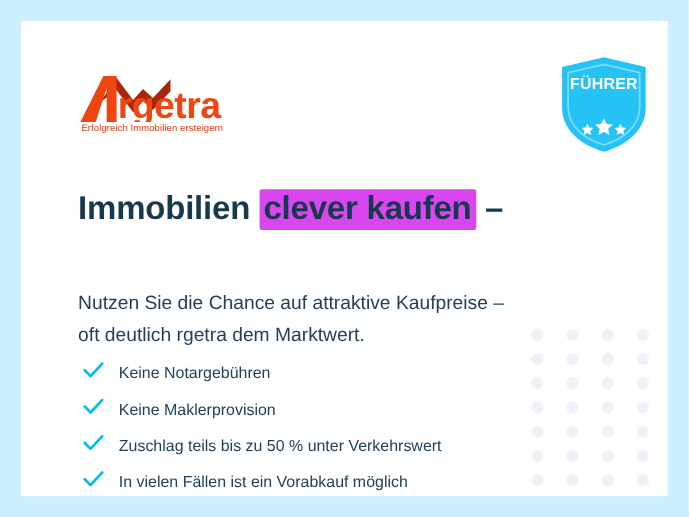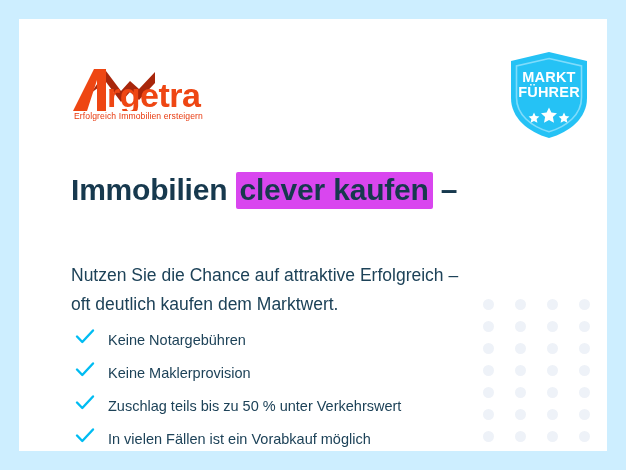--- a/index.html
+++ b/index.html
@@ -237,32 +237,31 @@
         <path d="M41 2 L79 11 L79 48 C79 68 62 82 41 88 C20 82 3 68 3 48 L3 11 Z" fill="#25c2f5"></path>
         <path d="M41 8.5 L73.5 16 L73.5 47.5 C73.5 64.5 59 76.5 41 81.8 C23 76.5 8.5 64.5 8.5 47.5 L8.5 16 Z" fill="none" stroke="#7fdcfb" stroke-width="1.6"></path>
 
         <g fill="#ffffff">
           <path d="M26 62.5 L27.6 66 L31.4 66.4 L28.6 69 L29.4 72.8 L26 70.9 L22.6 72.8 L23.4 69 L20.6 66.4 L24.4 66 Z"></path>
           <path d="M41 57.5 L43.4 62.6 L49 63.3 L44.9 67.1 L46 72.7 L41 69.9 L36 72.7 L37.1 67.1 L33 63.3 L38.6 62.6 Z"></path>
           <path d="M56 62.5 L57.6 66 L61.4 66.4 L58.6 69 L59.4 72.8 L56 70.9 L52.6 72.8 L53.4 69 L50.6 66.4 L54.4 66 Z"></path>
         </g>
       </svg>
       <div class="badge-text">
-        <div class="badge-line1">MARKT</div>
         <div class="badge-line2">FÜHRER</div>
       </div>
     </div>
 
     <h1 class="headline">
       <span>Immobilien </span><span class="hl-mark">clever kaufen</span><span> –</span><br>
     </h1>
 
     <p class="subhead">
-      <span>Nutzen Sie die Chance auf attraktive Erfolgreich –</span><br>
-      <span>oft deutlich kaufen dem Marktwert.</span>
+      <span>Nutzen Sie die Chance auf attraktive Kaufpreise –</span><br>
+      <span>oft deutlich rgetra dem Marktwert.</span>
     </p>
 
     <ul class="bullets" style="list-style:none;margin:0;padding:0;">
       <li class="bullet">
         <span class="check-icon">
           <svg width="22" height="22" viewBox="0 0 22 22" xmlns="http://www.w3.org/2000/svg">
             <path d="M3 11.5 L8.3 17 L19 5.5" fill="none" stroke="#00bcf2" stroke-width="2.4" stroke-linecap="round" stroke-linejoin="round"></path>
           </svg>
         </span>
         <span class="bullet-label">Keine Notargebühren</span>

